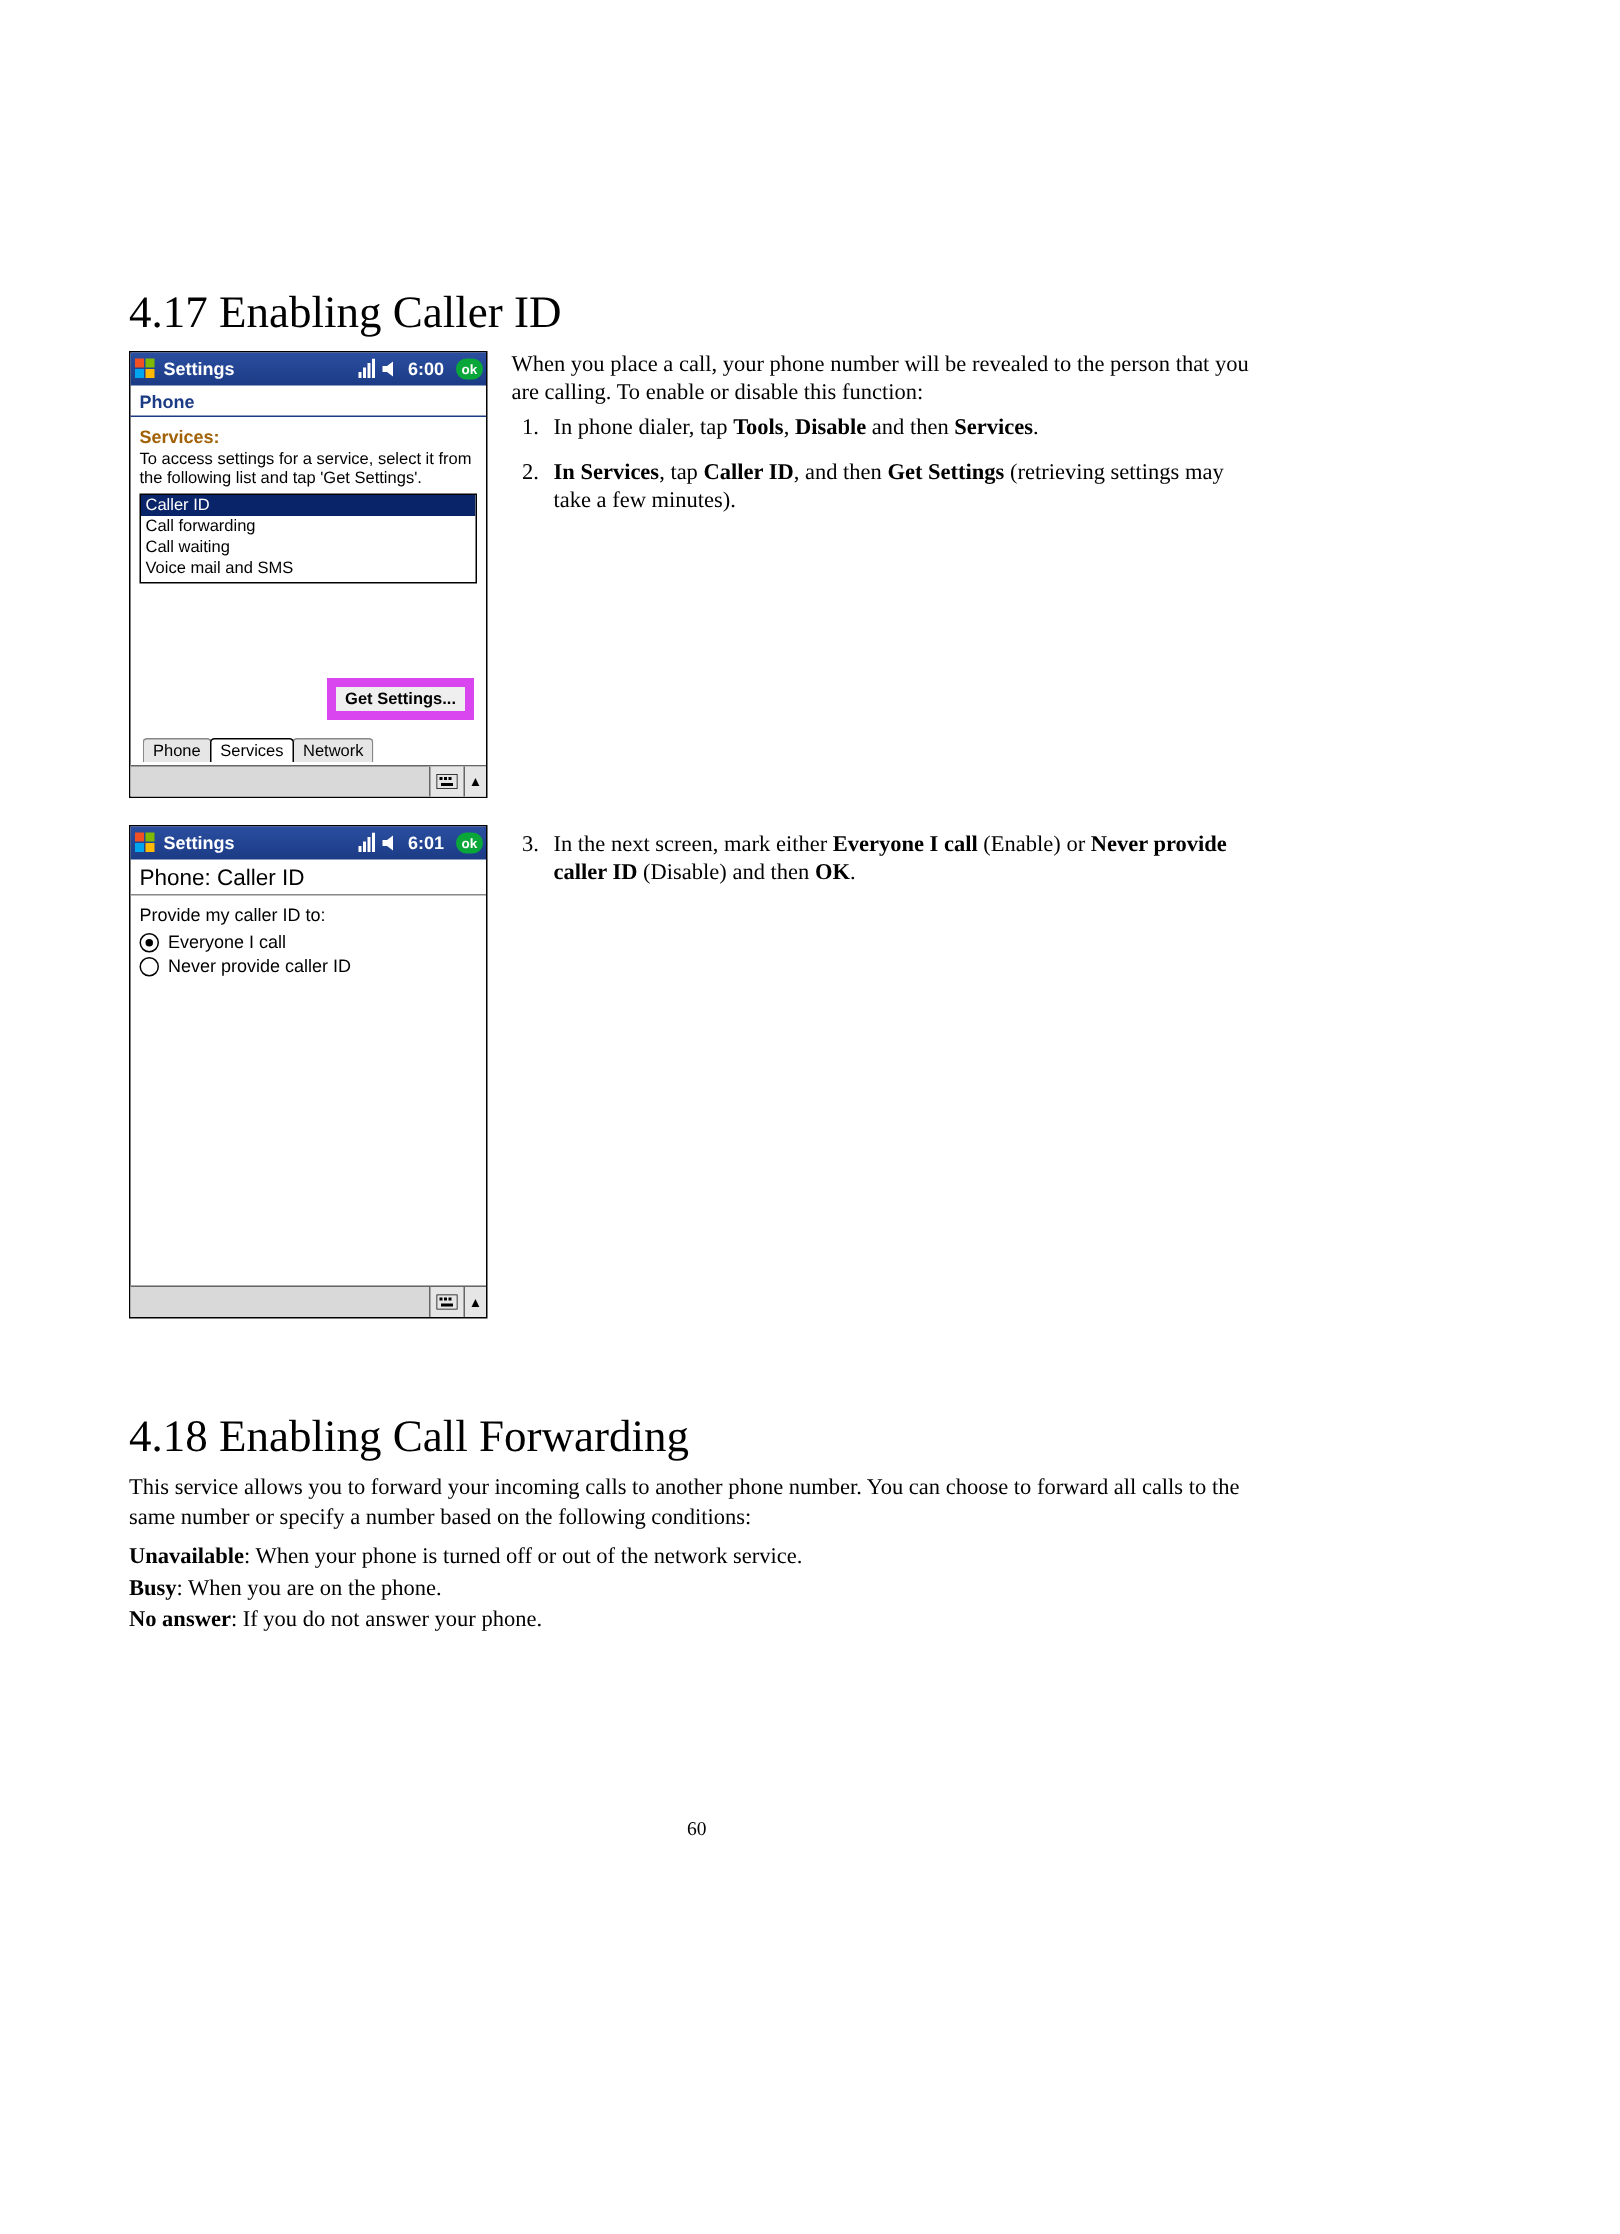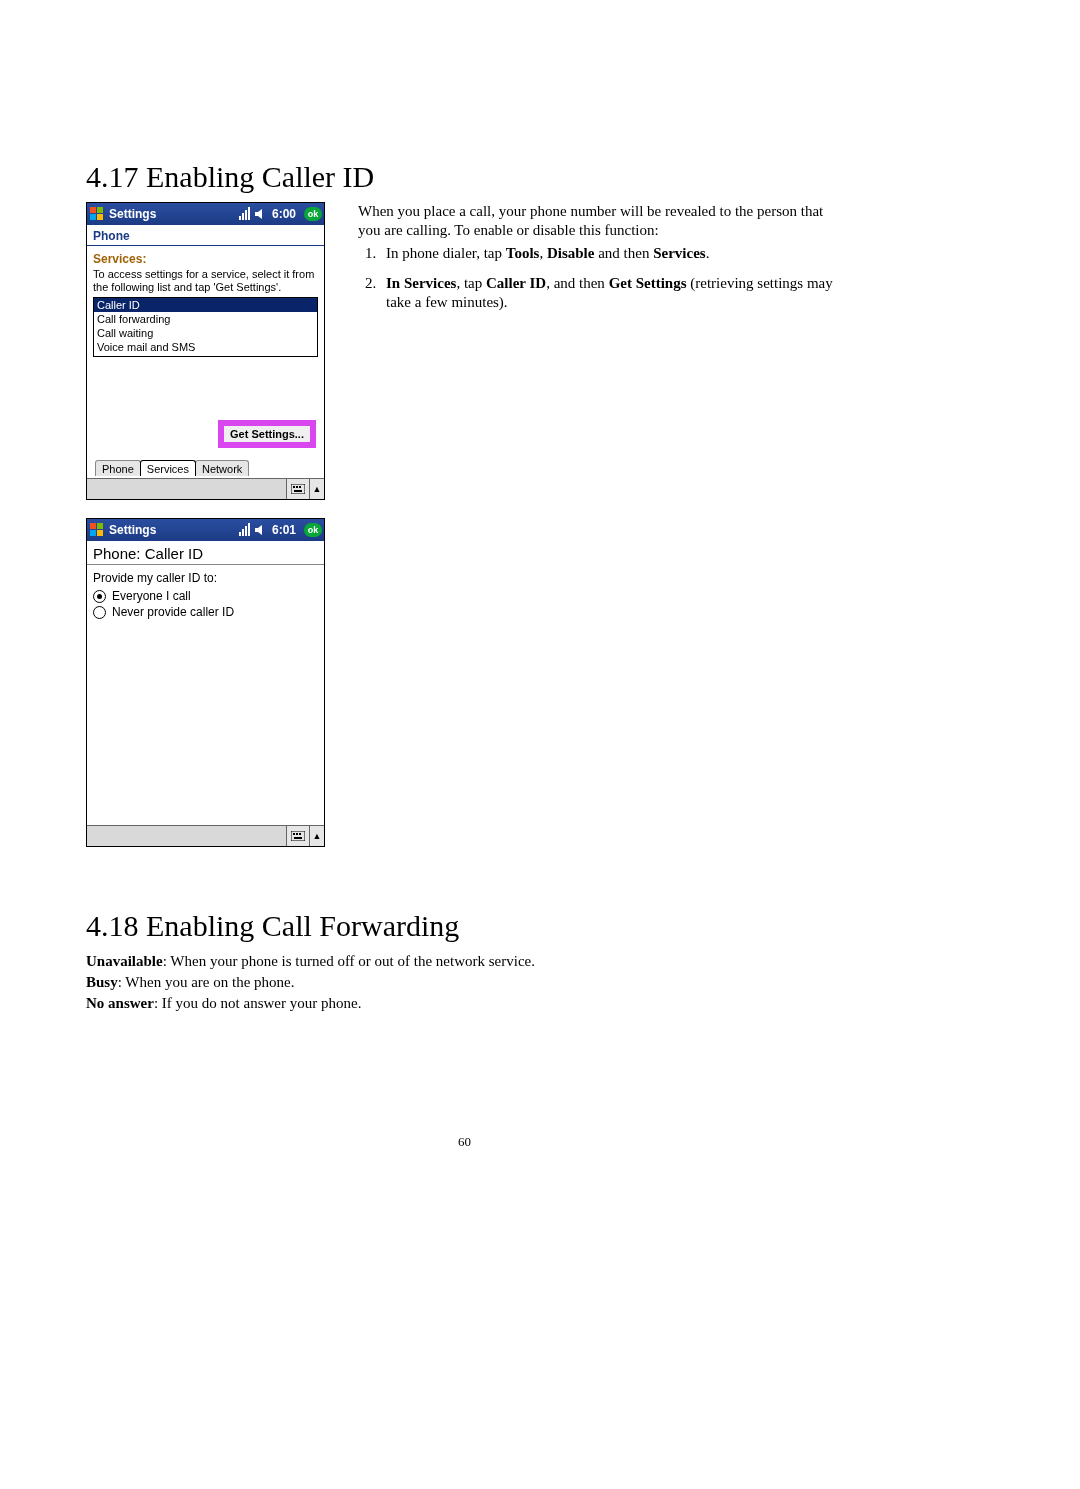--- a/index.html
+++ b/index.html
@@ -7,31 +7,32 @@
     padding: 0;
     background: #fff;
     font-family: "Times New Roman", Times, serif;
     color: #000;
     width: 1080px;
   }
   .page {
     padding: 160px 86px 60px 86px;
     box-sizing: border-box;
     width: 929px;
+    margin-top: 32px;
   }
   h2.section-heading {
     font-family: "Times New Roman", Times, serif;
     font-weight: 400;
     font-size: 30px;
     margin: 0 0 8px 0;
   }
   .row {
     display: flex;
     align-items: flex-start;
-    gap: 33px;
+    gap: 16px;
     margin-bottom: 6px;
   }
   .col-text {
     flex: 1;
     font-size: 15px;
     line-height: 1.28;
   }
   ol.steps {
     margin: 4px 0 0 0;
     padding-left: 22px;
@@ -326,24 +327,32 @@
               <rect x="2" y="2" width="2" height="2" fill="#000"></rect>
               <rect x="5" y="2" width="2" height="2" fill="#000"></rect>
               <rect x="8" y="2" width="2" height="2" fill="#000"></rect>
               <rect x="3" y="6" width="8" height="2" fill="#000"></rect>
             </svg>
         </span>
         <span class="sip-arrow">▲</span>
       </div>
     </div>
 
+    <div class="col-text">
+      <ol class="steps" start="3">
+        <li>
+          <span>In the next screen, mark either </span><span class="bold">Everyone I call</span><span> (Enable) or </span><span class="bold">Never provide caller ID</span><span> (Disable) and then </span><span class="bold">OK</span><span>.</span>
+        </li>
+      </ol>
+    </div>
   </div>
 
   <h2 class="section-heading" style="margin-top:50px;">4.18  Enabling Call Forwarding</h2>
 
+  <div class="para">This service allows you to forward your incoming calls to another phone number. You can choose to forward all calls to the same number or specify a number based on the following conditions:</div>
 
   <div class="cond-line">
     <span class="bold">Unavailable</span><span>: When your phone is turned off or out of the network service.</span>
   </div>
   <div class="cond-line">
     <span class="bold">Busy</span><span>: When you are on the phone.</span>
   </div>
   <div class="cond-line">
     <span class="bold">No answer</span><span>: If you do not answer your phone.</span>
   </div>

